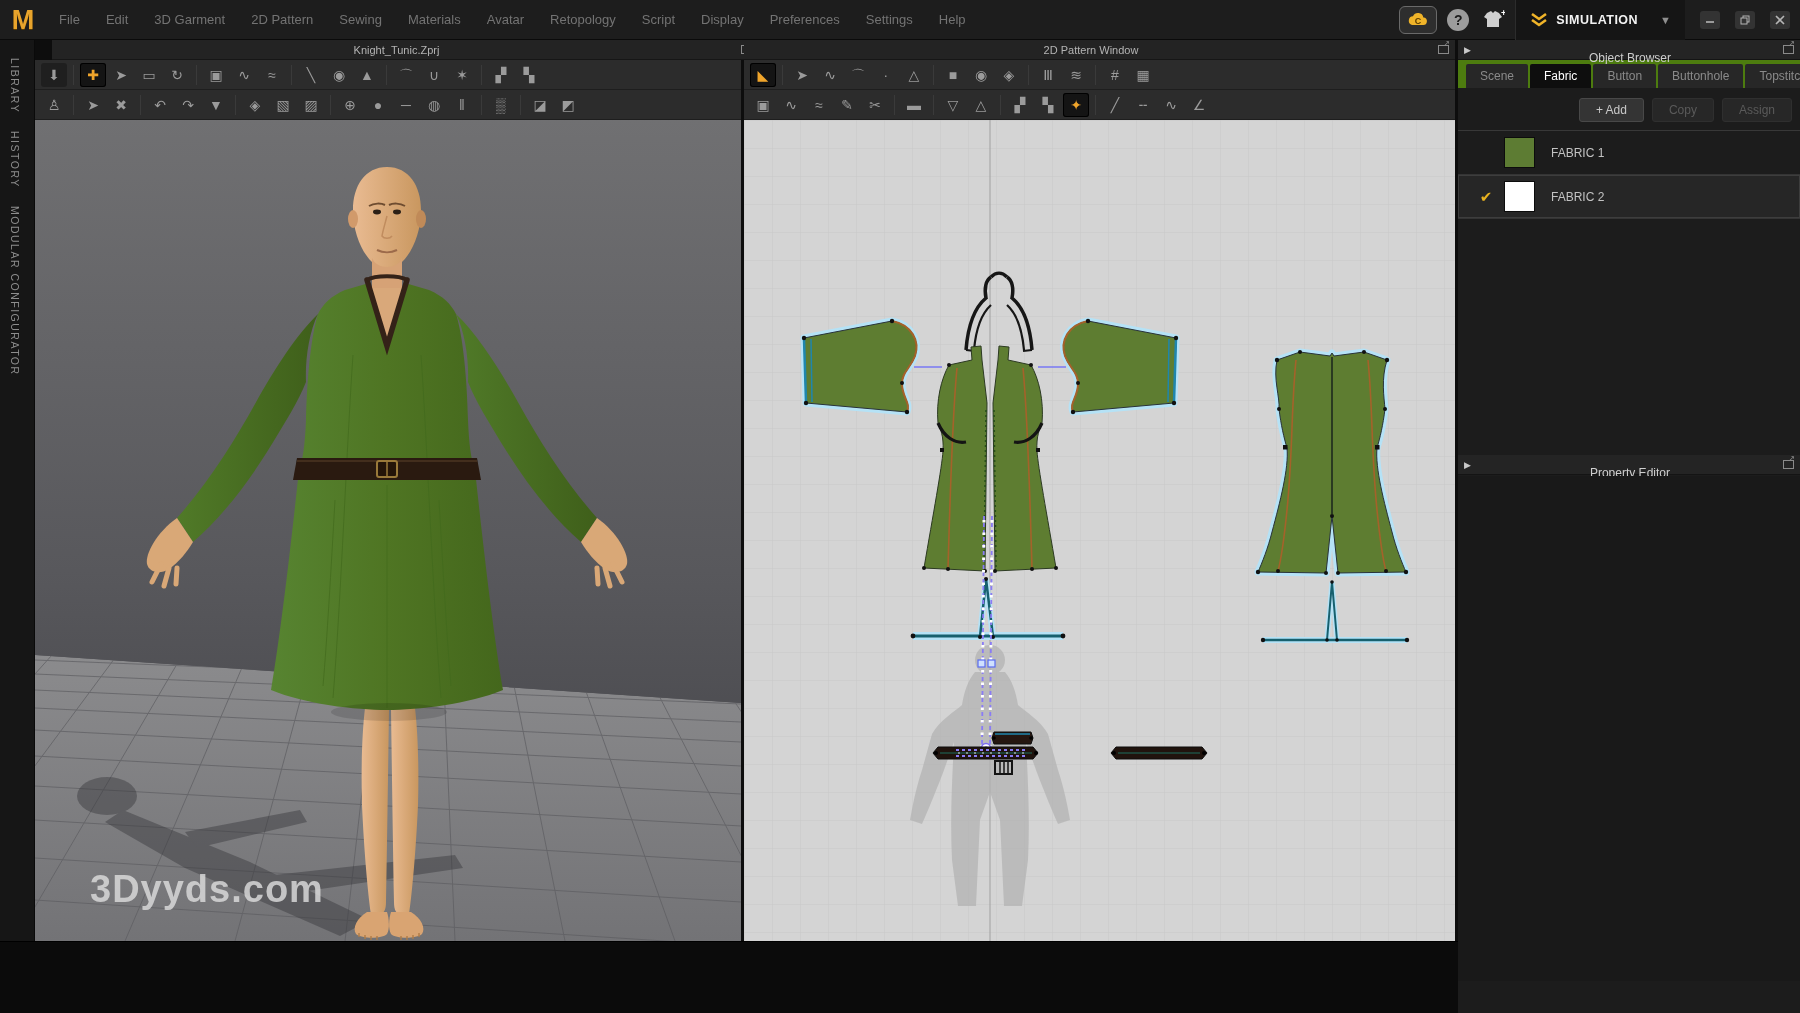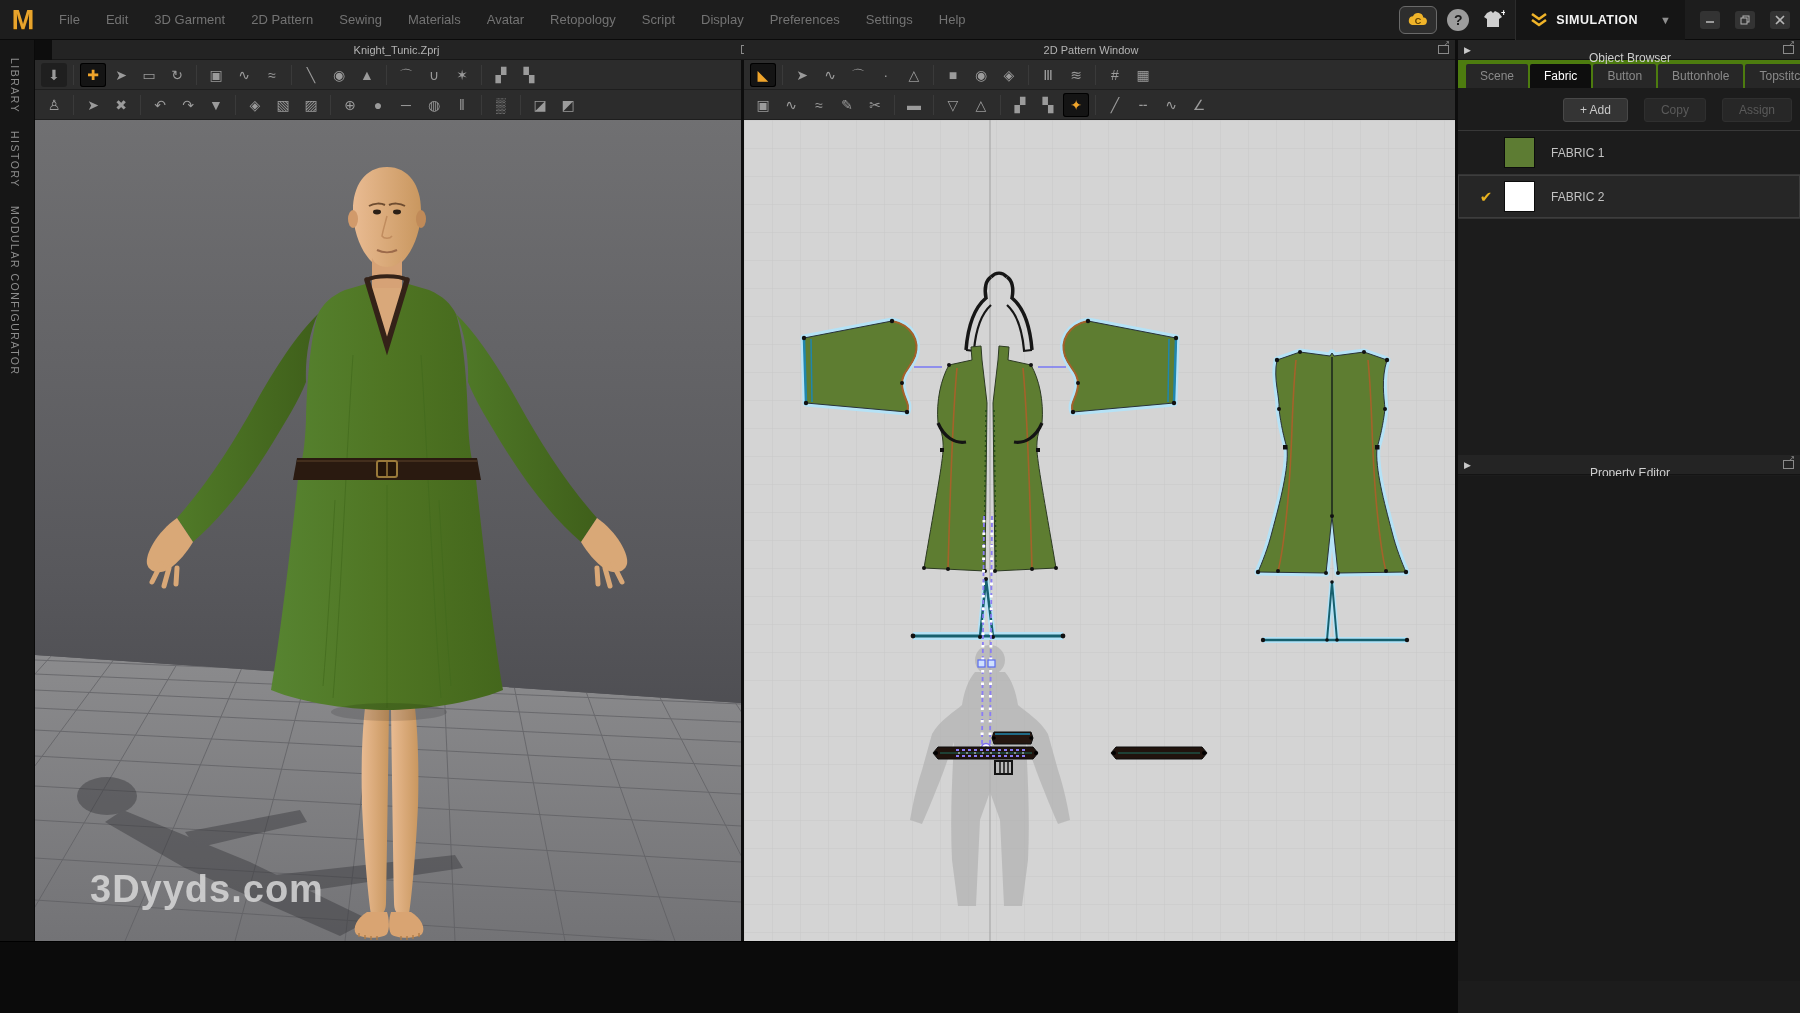--- a/index.html
+++ b/index.html
@@ -39,21 +39,21 @@
 
   
   #right-panel{position:absolute;left:1458px;top:40px;width:342px;height:973px;background:#1c1c1c;}
   .panel-header{height:20px;background:#242424;display:flex;align-items:center;color:#cfcfcf;font-size:12px;border-bottom:1px solid #141414;}
   .panel-arrow{color:#c9c9c9;font-size:9px;padding:0 6px;}
   .panel-header .win-title{text-align:center;margin-top:16px;}
   #ob-tabs{height:28px;display:flex;align-items:flex-end;background:#4d7c0f;padding-left:8px;}
   .ob-tab{font-size:12px;color:#8a8a8a;background:#272727;padding:5px 14px;margin-right:2px;border-radius:2px 2px 0 0;cursor:default;}
   .ob-tab.active{background:#0e0e0e;color:#ffffff;}
   #ob-tabs .tab-filler{flex:1;border-bottom:2px solid #e9e9e9;height:100%;}
-  #ob-buttons{display:flex;justify-content:flex-end;gap:16px;padding:10px 8px 8px 8px;}
+  #ob-buttons{display:flex;justify-content:flex-end;gap:8px;padding:10px 8px 8px 8px;}
   .ob-btn{font-size:12px;padding:4px 16px;border-radius:3px;}
   .ob-btn.enabled{color:#c9c9c9;background:#343434;border:1px solid #484848;}
   .ob-btn.disabled{color:#5a5a5a;background:#272727;border:1px solid #2f2f2f;}
   #fabric-list{border-top:1px solid #383838;}
   .fab-row{display:flex;align-items:center;height:44px;border-bottom:1px solid #343434;padding-left:10px;}
   .fab-row.selected{background:#262626;box-shadow:inset 0 0 0 1px #3d3d3d;}
   .fab-check{width:36px;color:#e8b21f;font-size:15px;text-align:center;}
   .fab-swatch{width:31px;height:31px;border:1px solid #0c0c0c;margin-right:16px;}
   .fab-name{color:#c2c2c2;font-size:12px;}
   #prop-header{position:absolute;left:0;top:415px;width:342px;}

